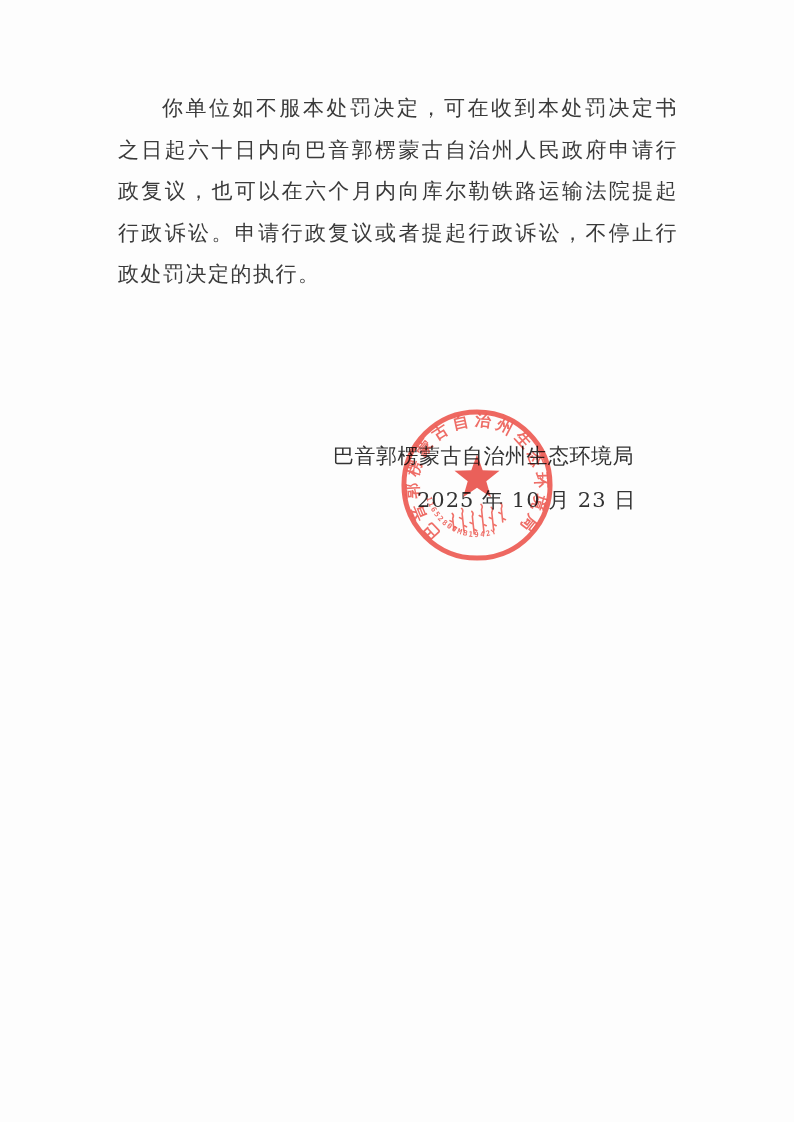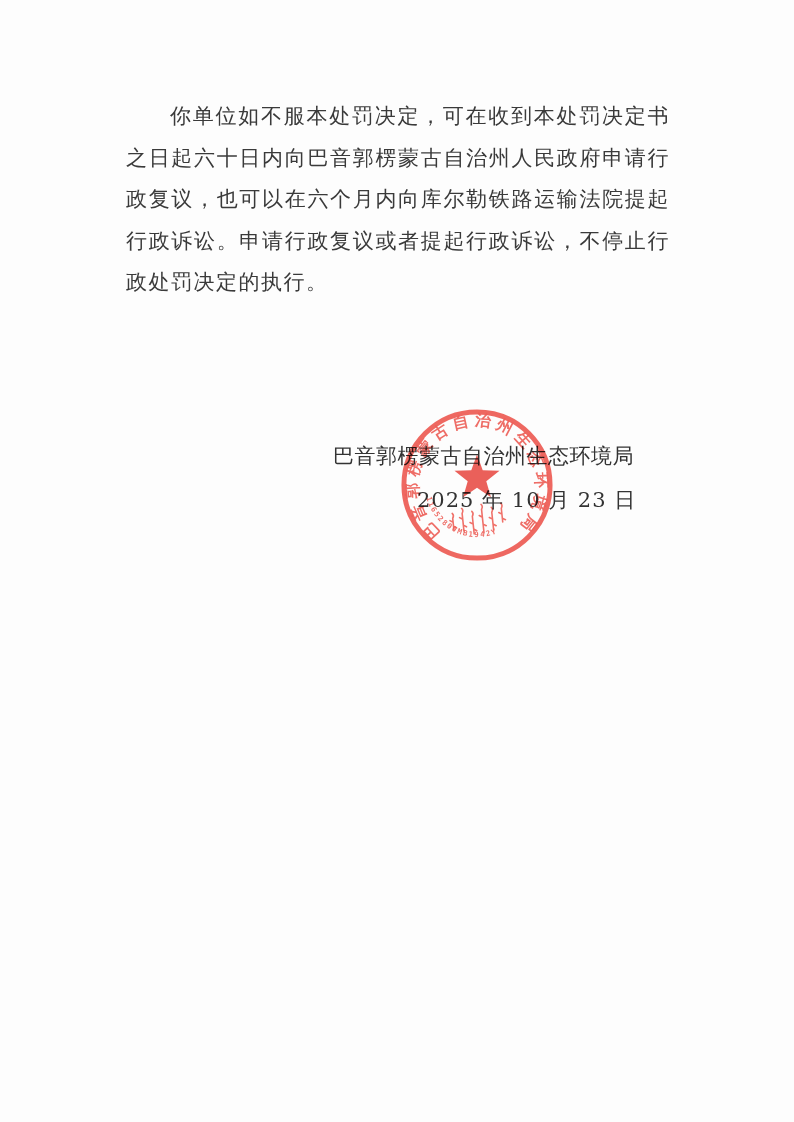--- a/index.html
+++ b/index.html
@@ -17,21 +17,21 @@
     left: 114px;
     top: 84px;
     width: 568px;
     color: #3a3a3a;
     font-size: 21px;
     line-height: 41.5px;
     letter-spacing: 1.5px;
     text-align: justify;
   }
   .body-text p {
-    margin: 12px;
+    margin: 4px;
     text-indent: 44px;
   }
   .signature-block {
     position: absolute;
     left: 0;
     top: 0;
     width: 794px;
     color: #333333;
     z-index: 1;
   }

